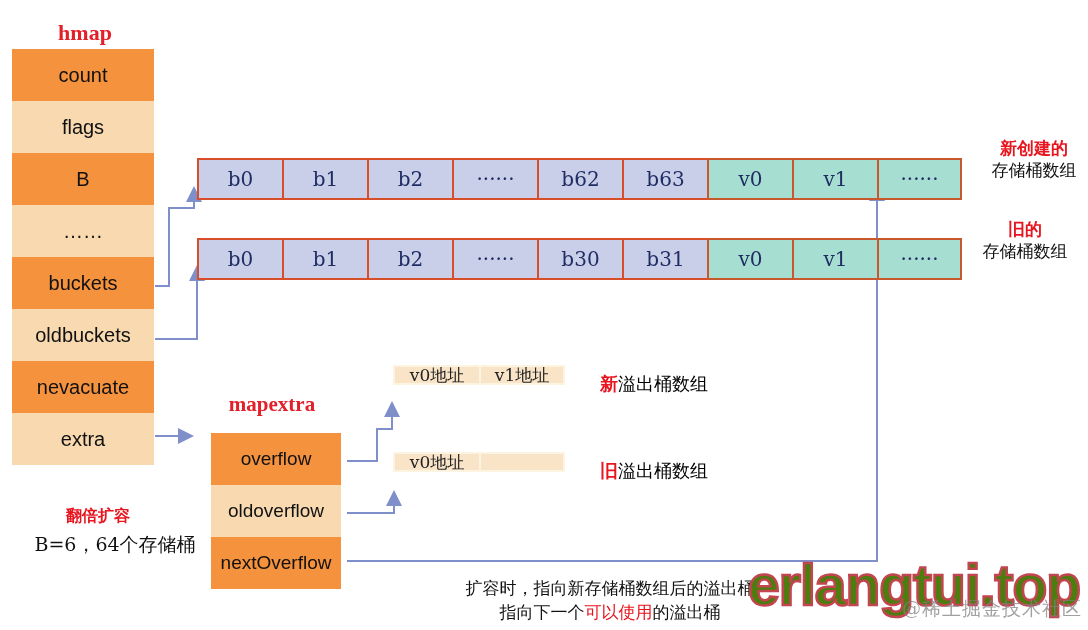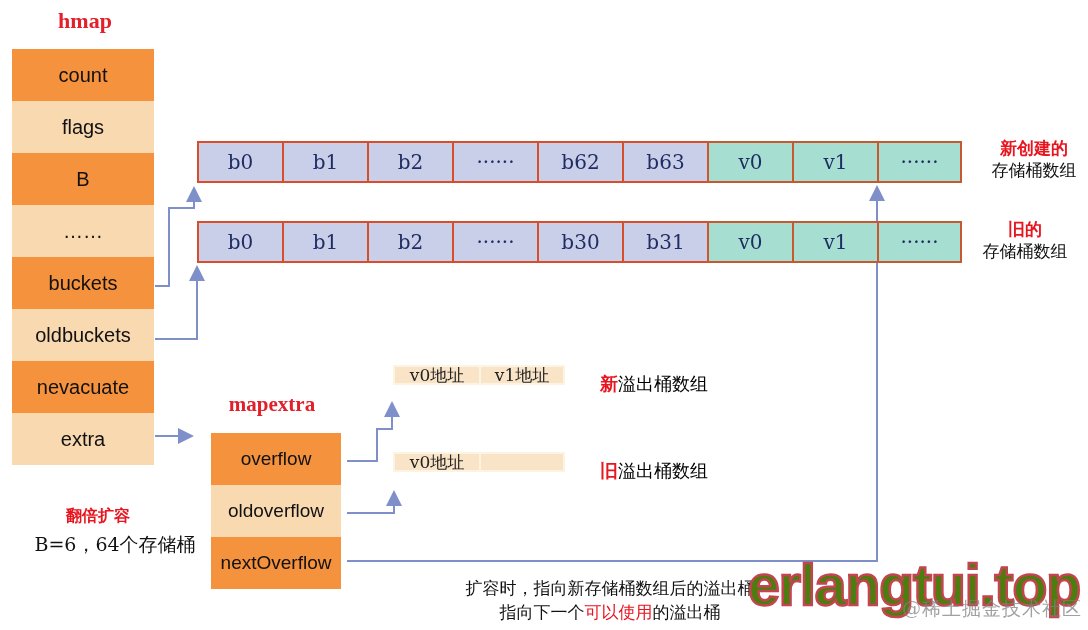--- a/index.html
+++ b/index.html
@@ -14,21 +14,21 @@
                 font-size:20px;color:#111;height:52px;}
   .fbox.orange{background:#F5923E;}
   .fbox.peach{background:#F8D9B0;}
 
   .struct-title{font-family:"Liberation Serif","DejaVu Serif",serif;font-weight:bold;
                 color:#E3202A;font-size:22px;text-align:center;z-index:2;}
 
   
   .brow{display:flex;z-index:2;}
   .cell{width:85px;height:42px;box-sizing:border-box;display:flex;align-items:center;justify-content:center;
-        font-family:"DejaVu Serif","Liberation Serif",serif;font-size:20px;color:#1F2D63;}
+        font-family:"DejaVu Serif","Liberation Serif",serif;font-size:20px;color:#1F2D63;margin-top:17px;}
   .c-blue{background:#C9CFE9;border:2px solid #D84E2B;border-right:none;}
   .c-teal{background:#A6DED1;border:2px solid #C8582E;border-right:none;}
   .brow .cell:last-child{border-right:2px solid #C8582E;}
 
   
   .srow{display:flex;z-index:2;}
   .scell{width:86px;height:20px;box-sizing:border-box;display:flex;align-items:center;justify-content:center;
          background:#FAE4C8;border:2px solid #FCF3E1;border-right:none;
          font-family:"DejaVu Serif","Liberation Serif",serif;font-size:17px;color:#222;}
   .srow .scell:last-child{border-right:2px solid #FCF3E1;}
@@ -59,21 +59,21 @@
     <g stroke="#7F8FC9" stroke-width="2" fill="none">
       <path d="M155,286 H169 V208 H194 V190" marker-end="url(#ah)"></path>
       <path d="M155,339 H197 V269" marker-end="url(#ah)"></path>
       <path d="M155,436 H190" marker-end="url(#ah)"></path>
       <path d="M347,461 H377 V429 H392 V405" marker-end="url(#ah)"></path>
       <path d="M347,513 H394 V494" marker-end="url(#ah)"></path>
       <path d="M347,561 H877 V189" marker-end="url(#ah)"></path>
     </g>
   </svg>
 
-  <div class="abs struct-title" style="left:40px;top:8px;width:90px;">hmap</div>
+  <div class="abs struct-title" style="left:40px;top:20px;width:90px;">hmap</div>
 
   <div class="abs struct" style="left:12px;top:49px;width:142px;">
     <div class="fbox orange">count</div>
     <div class="fbox peach">flags</div>
     <div class="fbox orange">B</div>
     <div class="fbox peach">……</div>
     <div class="fbox orange">buckets</div>
     <div class="fbox peach">oldbuckets</div>
     <div class="fbox orange">nevacuate</div>
     <div class="fbox peach">extra</div>

